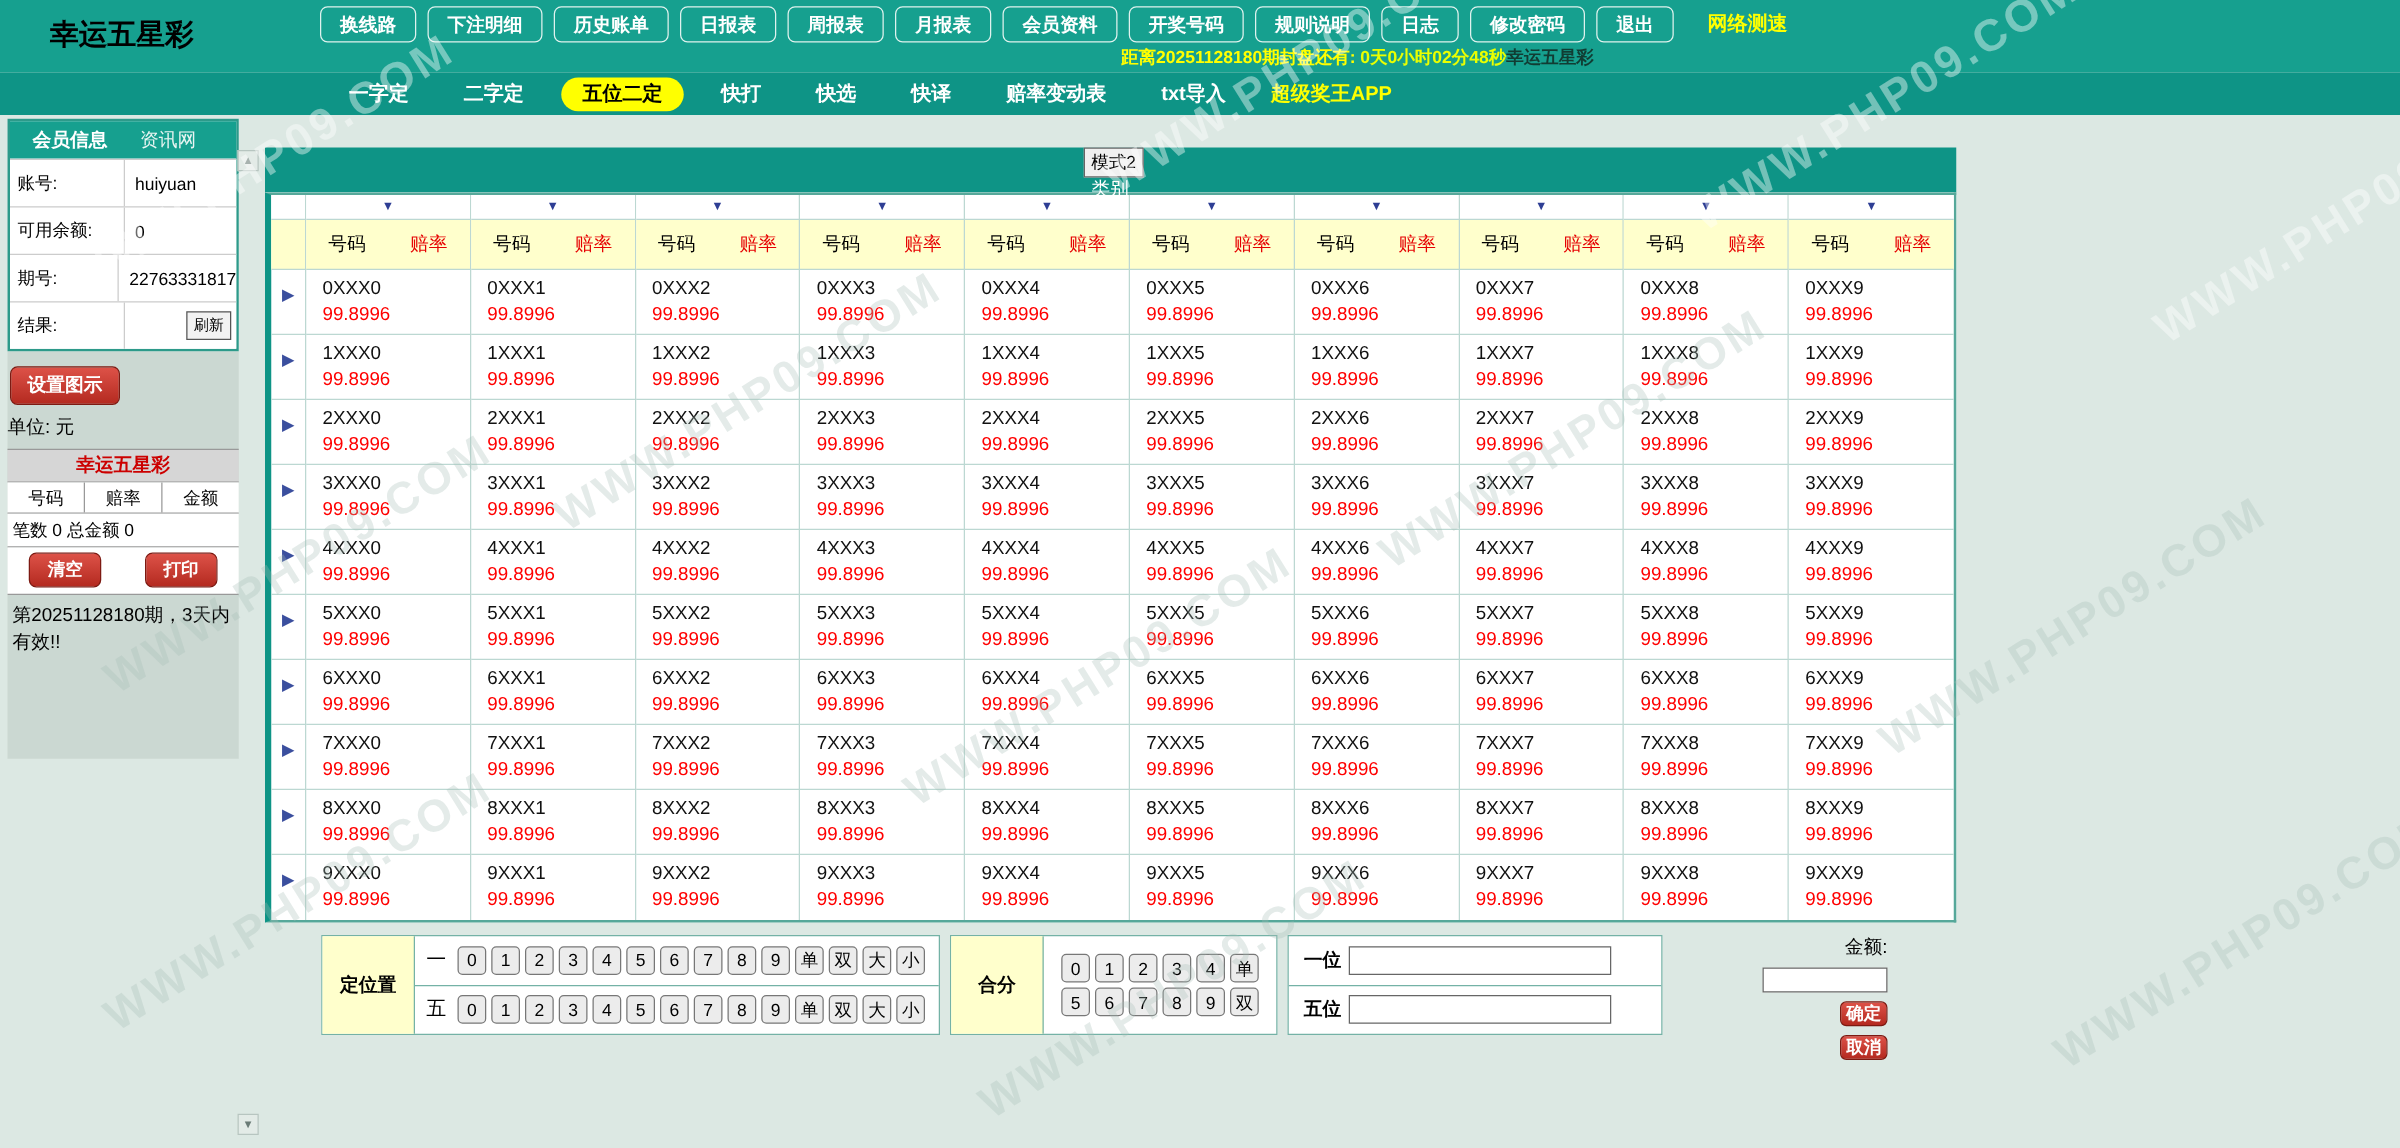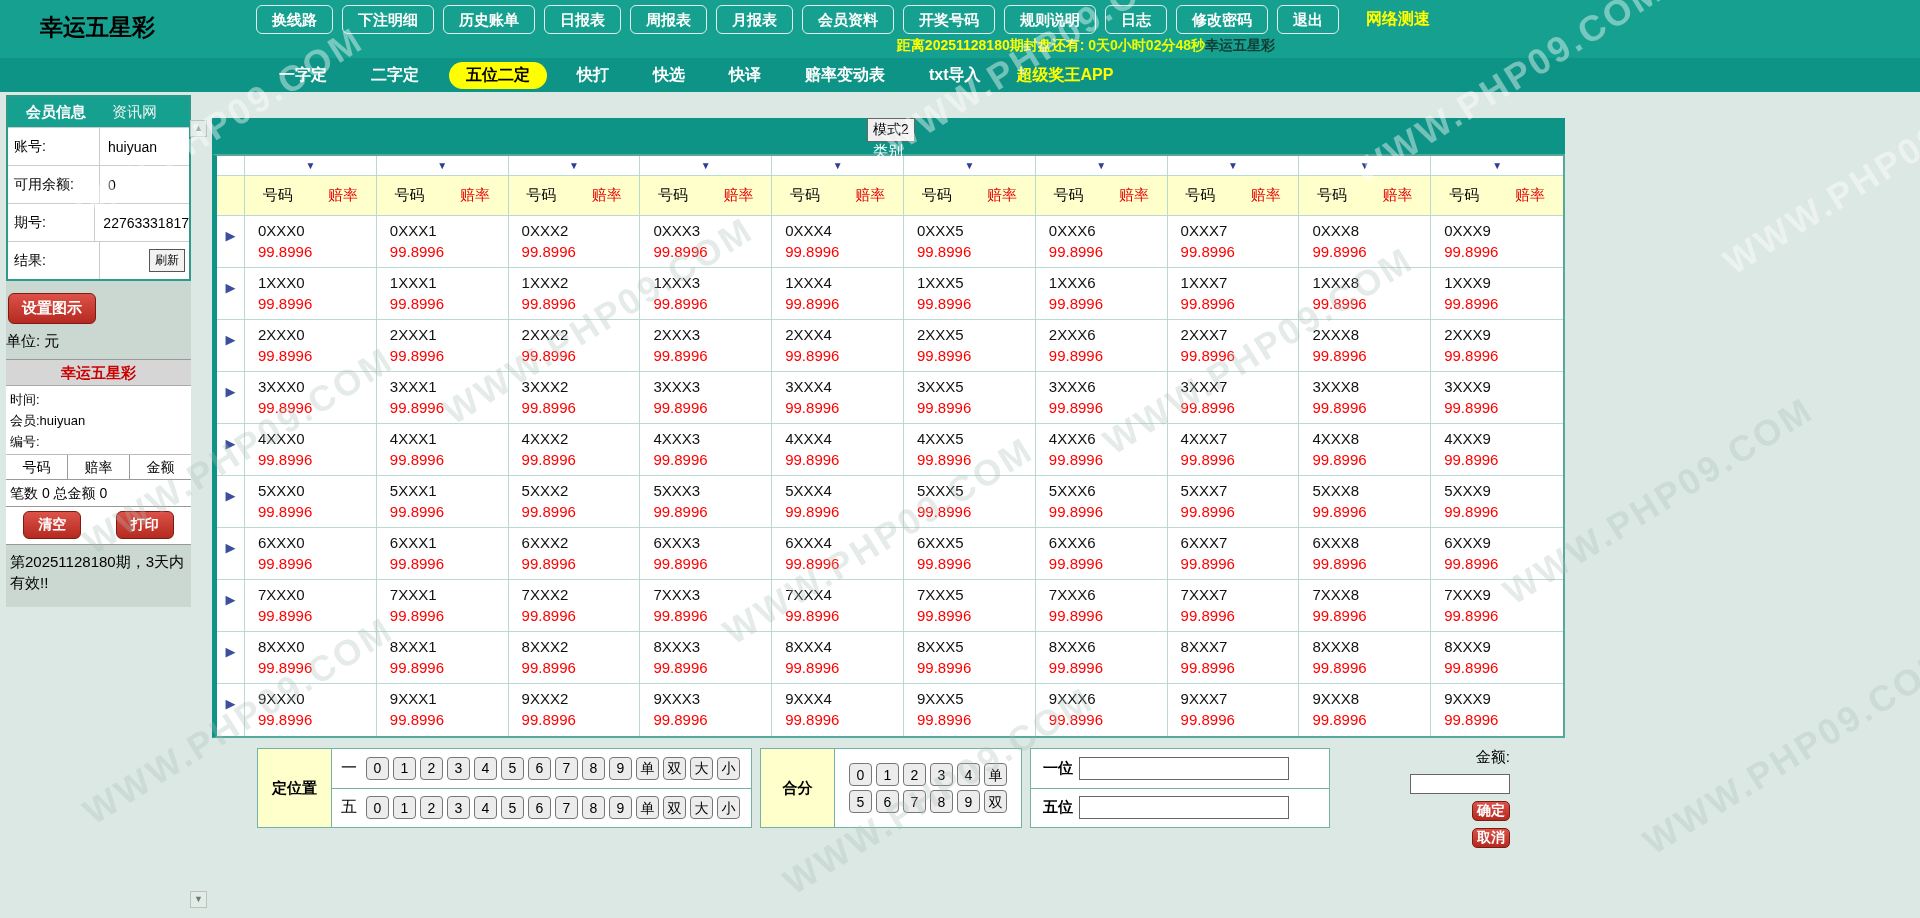--- a/index.html
+++ b/index.html
@@ -196,25 +196,20 @@
         </div>
       </div>
   </div>
   <button class="redbtn set-image">设置图示</button>
   <div class="unit-line">
     <span>单位:</span>
     <span>元</span>
   </div>
   <div class="betslip">
     <div class="bs-title">幸运五星彩</div>
-    <div class="bs-info">
-      <div>时间:</div>
-      <div>会员:huiyuan</div>
-      <div>编号:</div>
-    </div>
     <div class="bs-thead">
         <span class="th">号码</span>
         <span class="th">赔率</span>
         <span class="th">金额</span>
       </div>
     <div class="bs-summary">笔数 0 总金额 0</div>
     <div class="bs-btnrow">
       <button class="redbtn">清空</button>
       <button class="redbtn">打印</button>
     </div>

